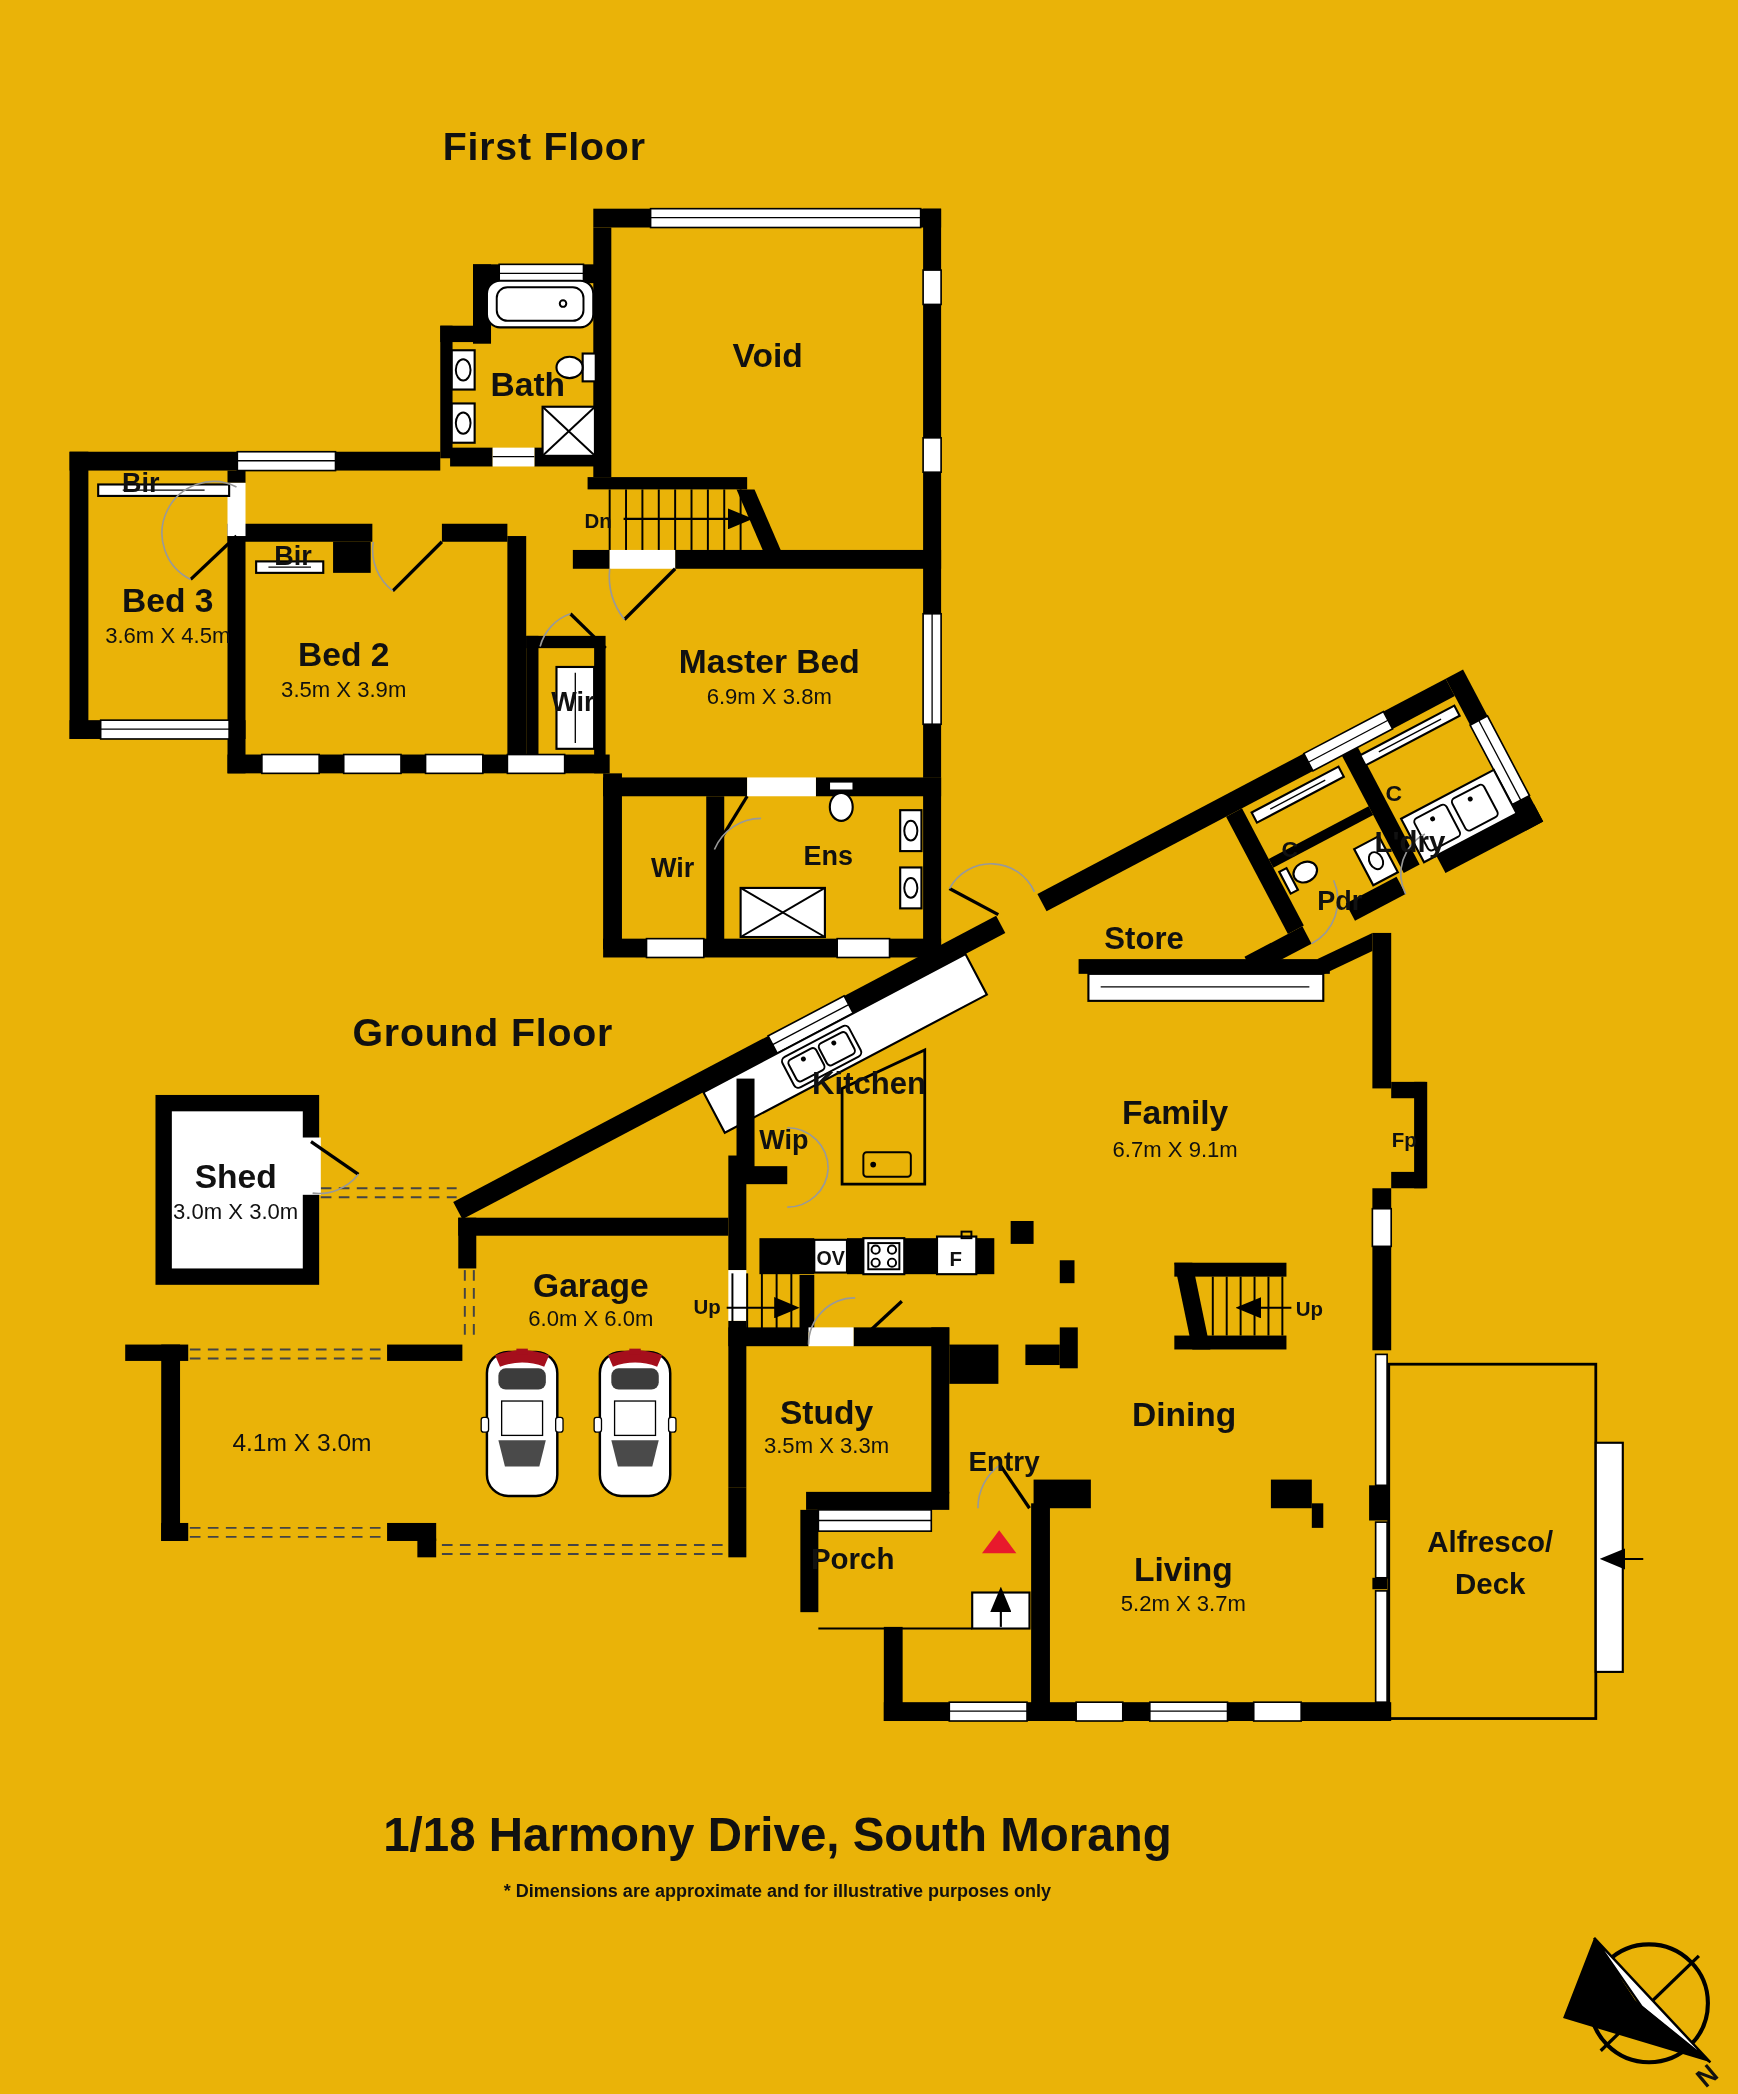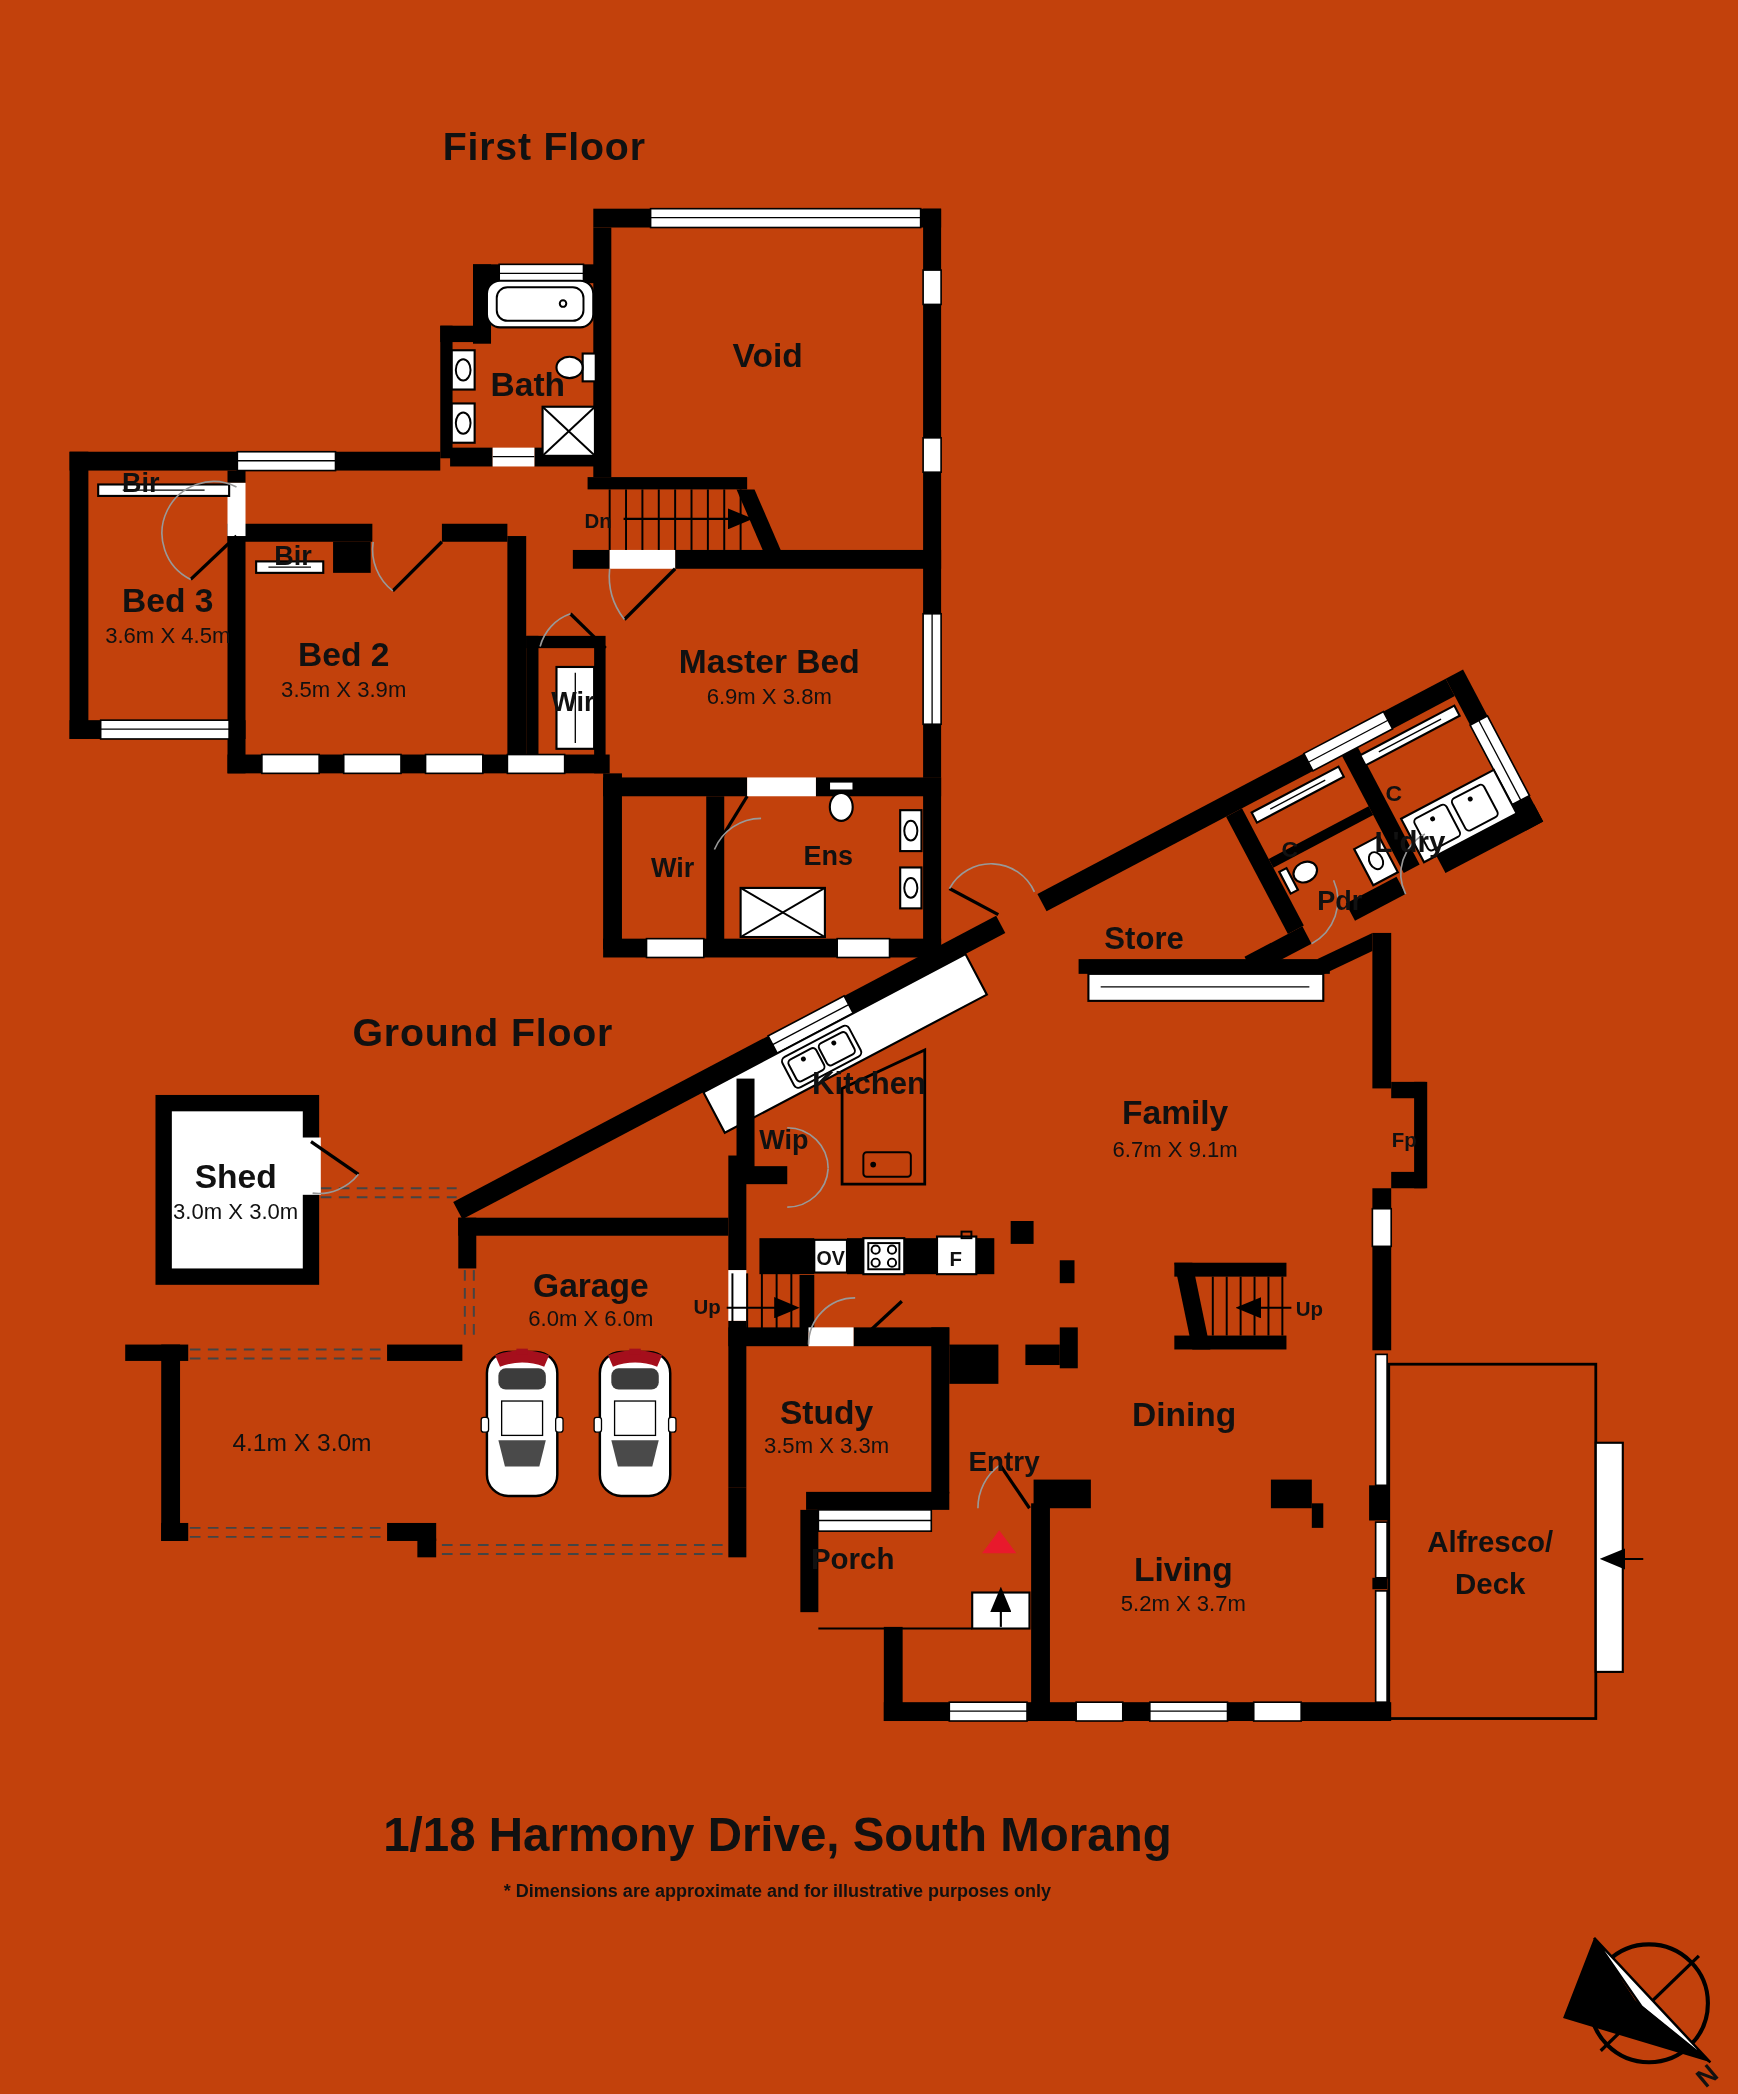--- a/index.html
+++ b/index.html
@@ -1,16 +1,16 @@
 <!DOCTYPE html>
 <html style="font-size:13px"><head>
 <meta charset="utf-8">
 <style>
   html,body{margin:0;padding:0;background:#ffffff;}
-  .page{position:relative;width:1739px;height:2095px;background:#c2410c;overflow:hidden;
+  .page{position:relative;width:1739px;height:2095px;background:#eab308;overflow:hidden;
         font-family:"Liberation Sans",sans-serif;}
   svg{position:absolute;left:0;top:0;}
   .wall{fill:#000;}
   .win{fill:#fff;stroke:#000;stroke-width:2;}
   .winline{stroke:#000;stroke-width:1.6;fill:none;}
   .fix{fill:#fff;stroke:#000;stroke-width:2.6;}
   .thin{fill:none;stroke:#000;stroke-width:2.4;}
   .thin3{fill:none;stroke:#000;stroke-width:3.4;}
   .arc{fill:none;stroke:#999;stroke-width:2;}
   .leaf{stroke:#000;stroke-width:4;fill:none;}

